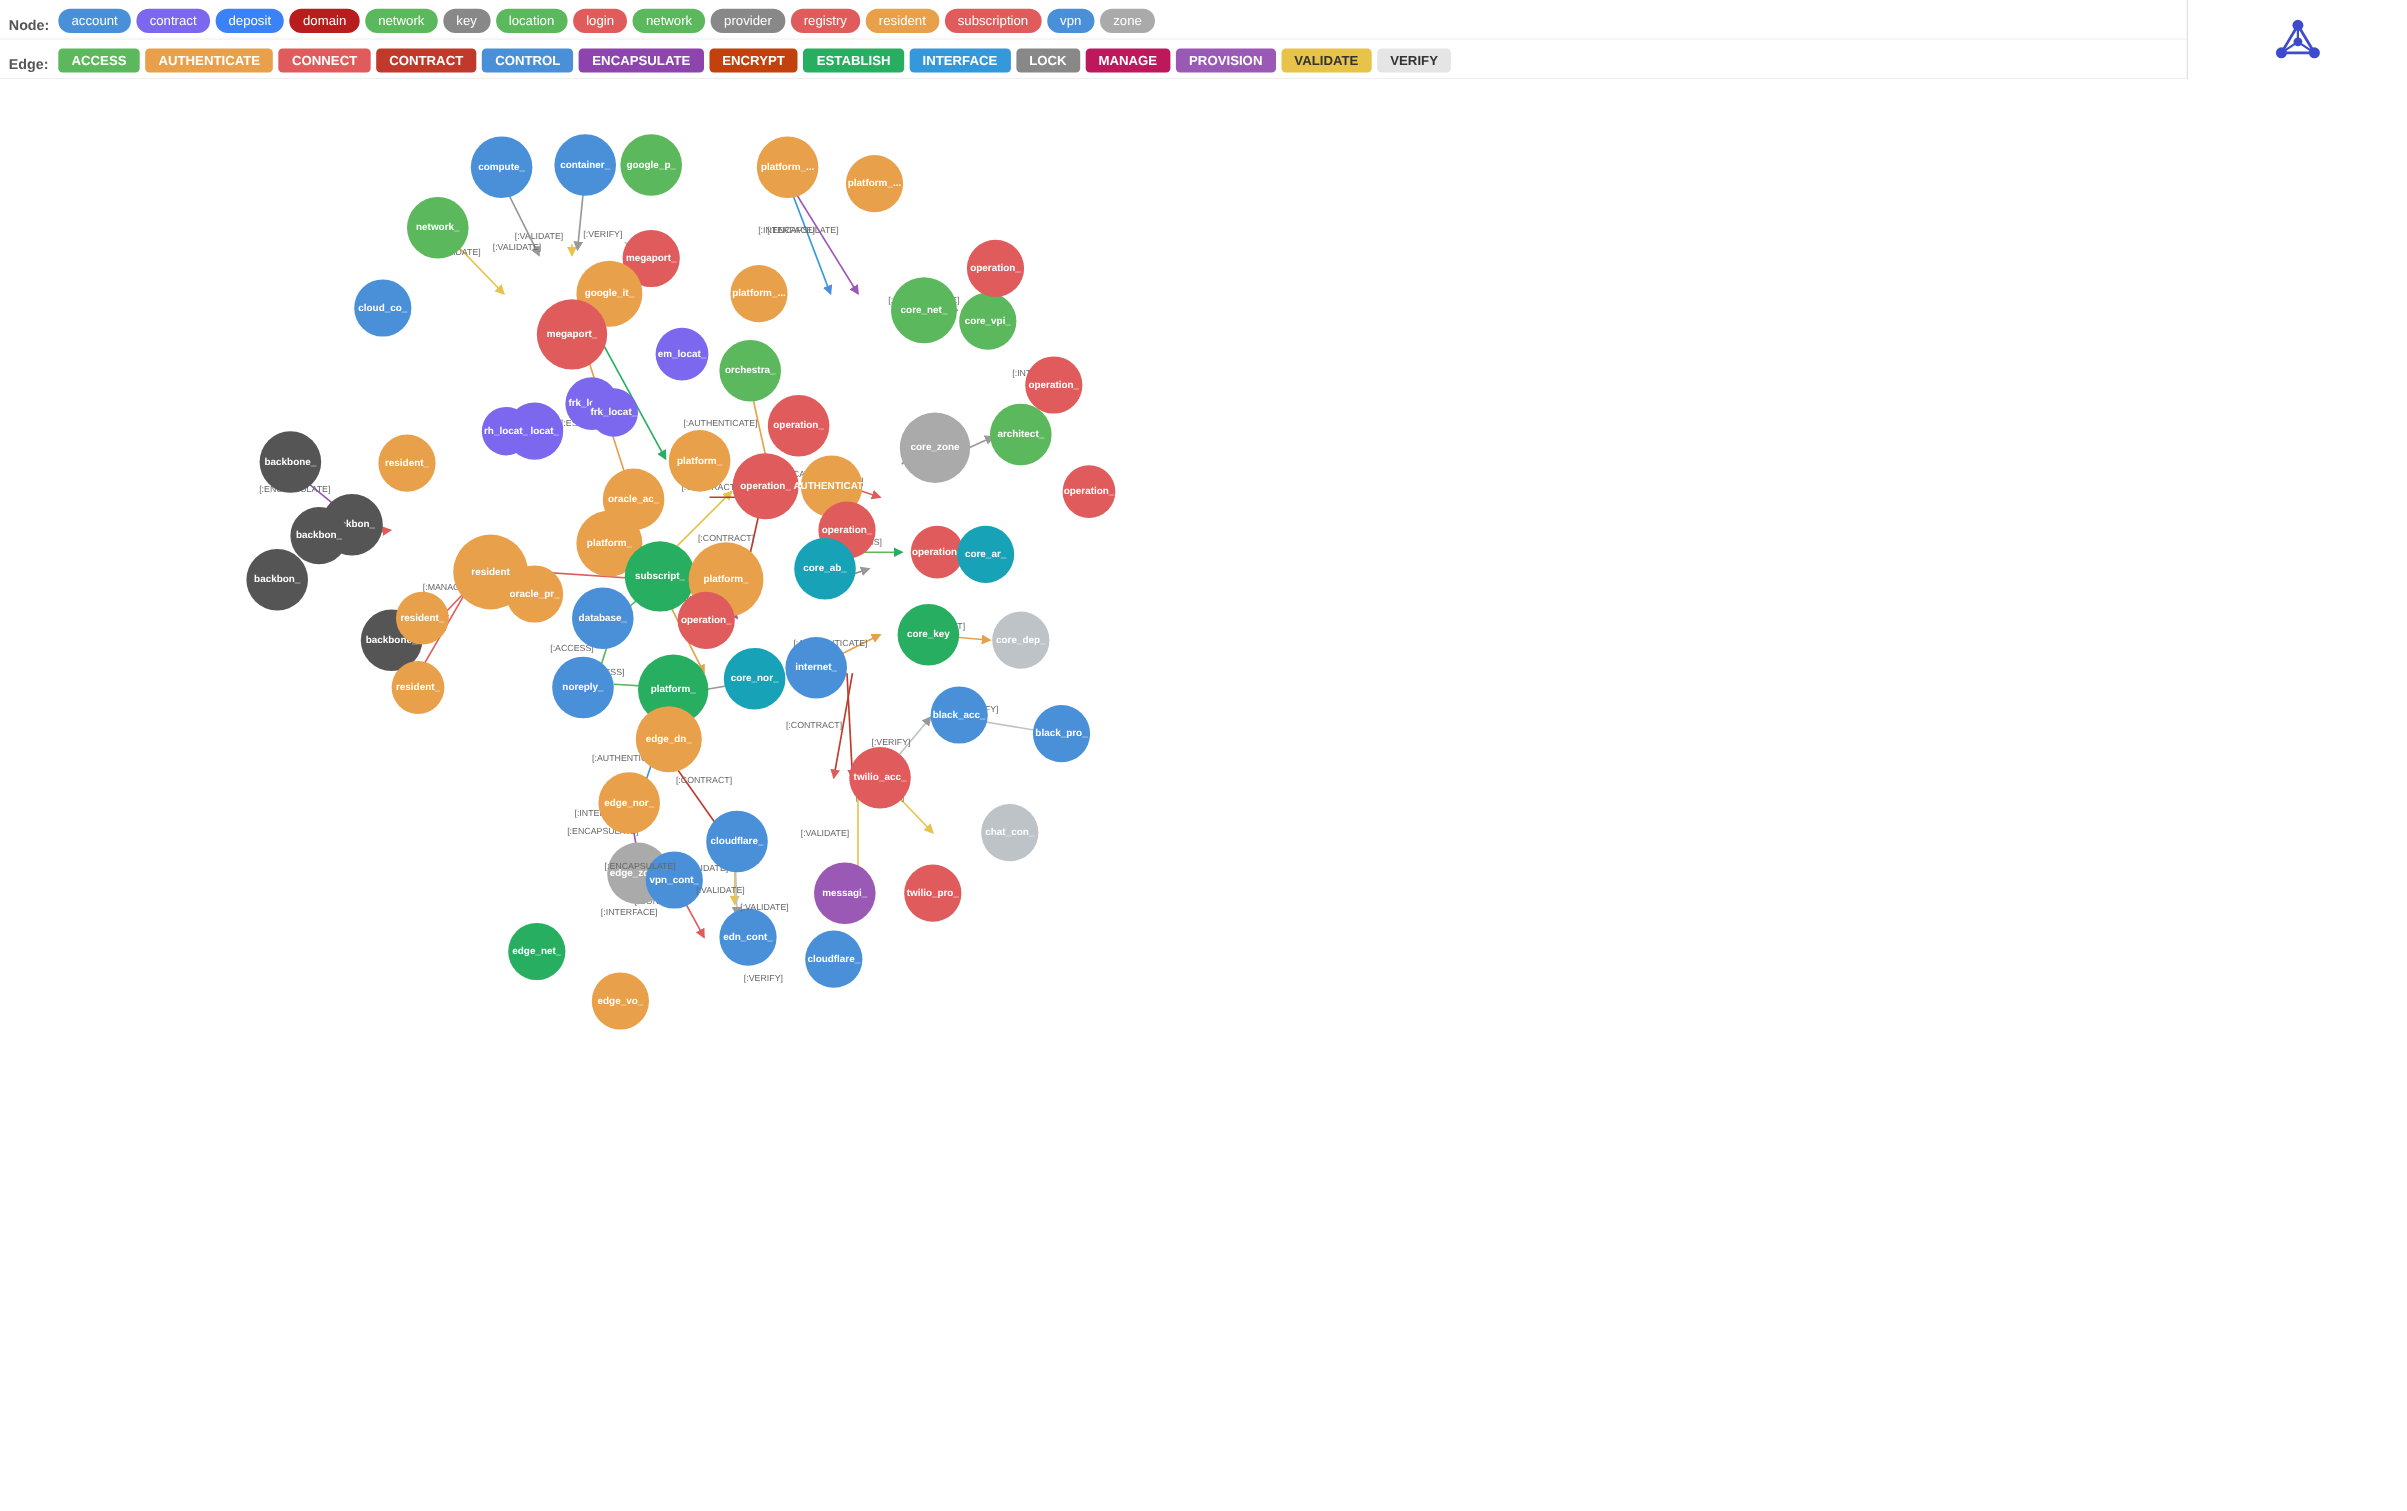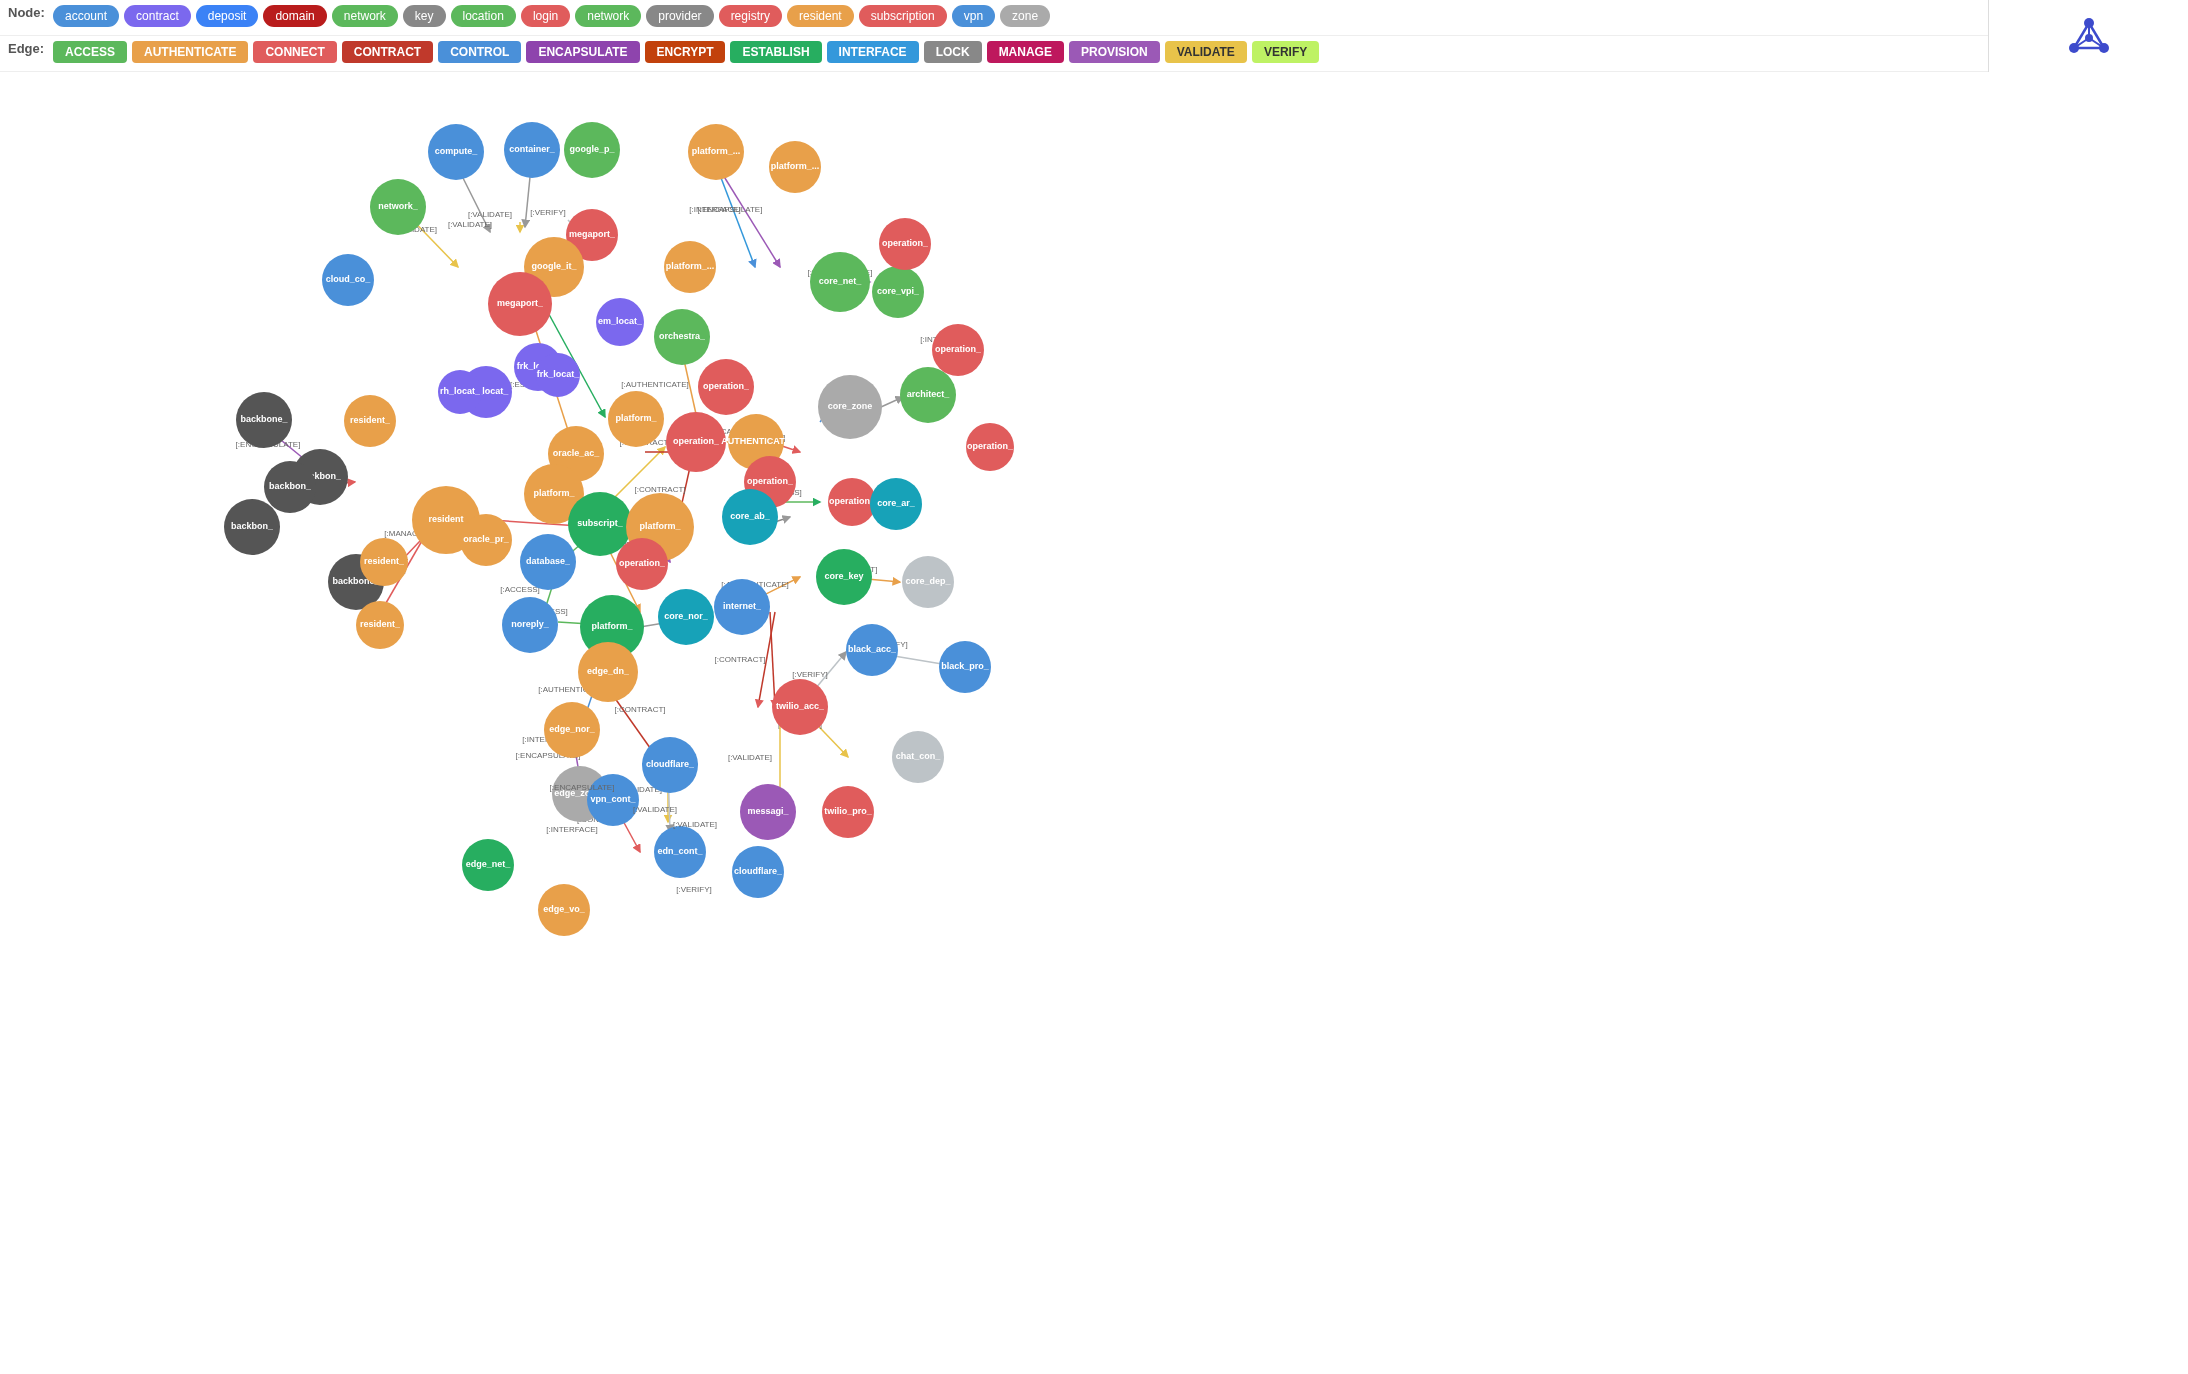--- a/index.html
+++ b/index.html
@@ -26,21 +26,21 @@
       padding: 4px 12px;
       border-radius: 4px;
       font-size: 12px;
       font-weight: 600;
       cursor: pointer;
       white-space: nowrap;
     }
 
     #node-row, #edge-row {
       display: flex;
-      align-items: flex-start;
+      align-items: flex-end;
       padding: 5px 8px;
       gap: 5px;
       border-bottom: 1px solid #eee;
       flex-wrap: nowrap;
       height: 36px;
     }
 
     .dropdown-arrow {
       margin-left: auto;
       color: #999;
@@ -141,21 +141,21 @@
   <span class="edge-tag" style="background:#c0392b;color:#fff">CONTRACT</span>
   <span class="edge-tag" style="background:#4a90d9;color:#fff">CONTROL</span>
   <span class="edge-tag" style="background:#8e44ad;color:#fff">ENCAPSULATE</span>
   <span class="edge-tag" style="background:#c2410c;color:#fff">ENCRYPT</span>
   <span class="edge-tag" style="background:#27ae60;color:#fff">ESTABLISH</span>
   <span class="edge-tag" style="background:#3498db;color:#fff">INTERFACE</span>
   <span class="edge-tag" style="background:#888;color:#fff">LOCK</span>
   <span class="edge-tag" style="background:#be185d;color:#fff">MANAGE</span>
   <span class="edge-tag" style="background:#9b59b6;color:#fff">PROVISION</span>
   <span class="edge-tag" style="background:#e8c34a;color:#333">VALIDATE</span>
-  <span class="edge-tag" style="background:#bef264;color:#333">VERIFY</span>
+  <span class="edge-tag" style="background:#e5e5e5;color:#333">VERIFY</span>
   <span class="dropdown-arrow">▾</span>
 </div>
 
 <div id="graph-panel">
   <div class="graph-icon">
     <svg width="50" height="50" viewBox="0 0 50 50">
       <circle cx="25" cy="10" r="5" fill="#3d4bcc"></circle>
       <circle cx="10" cy="35" r="5" fill="#3d4bcc"></circle>
       <circle cx="40" cy="35" r="5" fill="#3d4bcc"></circle>
       <line x1="25" y1="10" x2="10" y2="35" stroke="#3d4bcc" stroke-width="2.5"></line>

